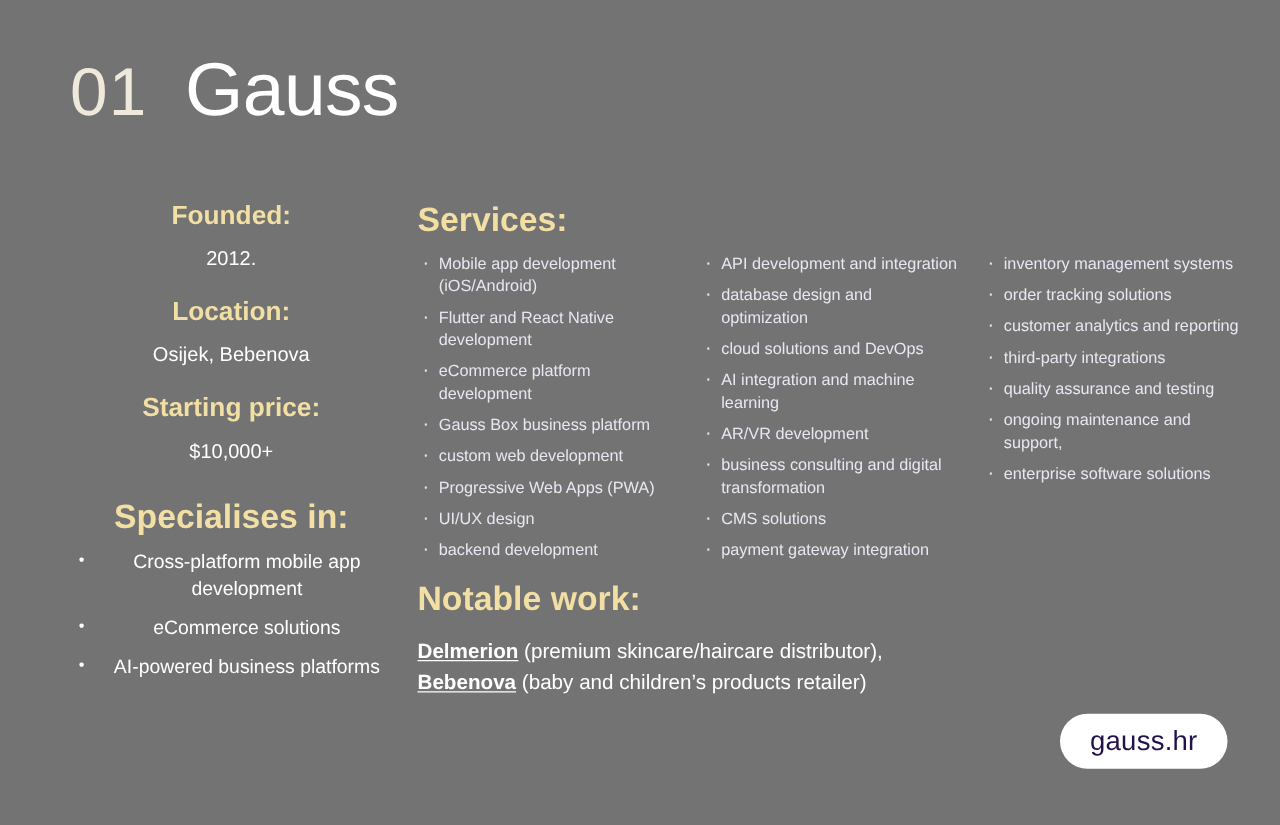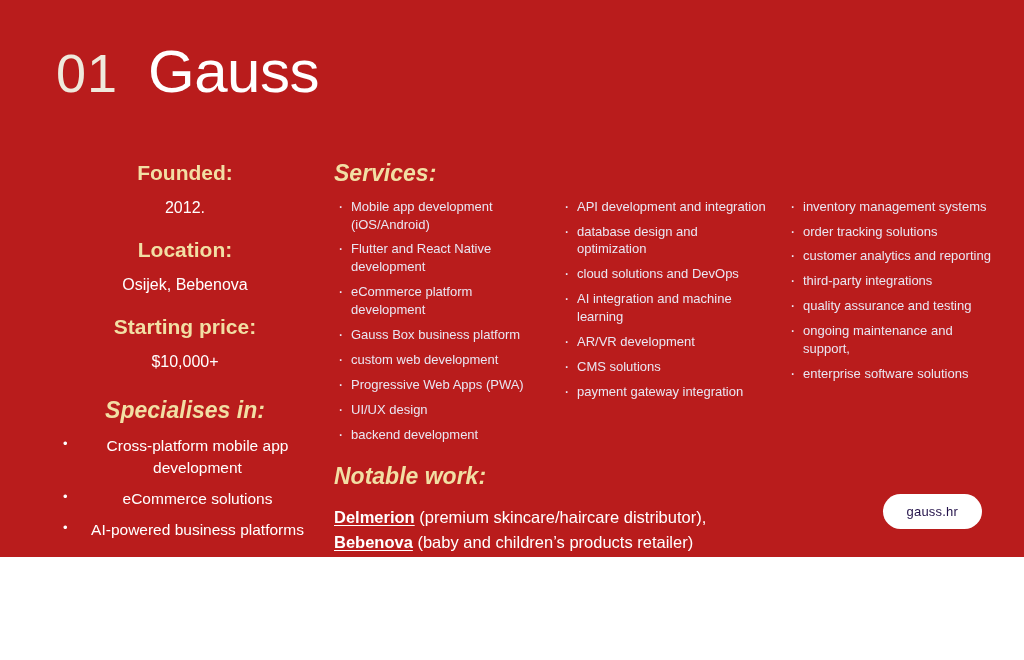--- a/index.html
+++ b/index.html
@@ -8,22 +8,22 @@
   }
   body {
     width: 1024px;
     height: 660px;
     background: #ffffff;
     font-family: "Liberation Sans", sans-serif;
   }
   .slide {
     position: relative;
     width: 1024px;
-    height: 557px;
-    background: #b91c1c;
+    height: 660px;
+    background: #737373;
     overflow: hidden;
     box-sizing: border-box;
   }
   
   .header {
     position: absolute;
     left: 56px;
     top: 42px;
     display: flex;
     align-items: baseline;
@@ -61,26 +61,25 @@
     margin: 0 0 3px 0;
     line-height: 1.2;
   }
   .field-value {
     font-size: 16px;
     color: #ffffff;
     line-height: 1.3;
     margin: 13px;
   }
   .section-heading {
-    font-size: 23px;
+    font-size: 27px;
     font-weight: 700;
     color: #f2dfa4;
     margin: 0 0 10px 0;
     line-height: 1.2;
-    font-style: italic;
   }
   ul.bullets {
     list-style: none;
     margin: 0;
     padding: 0;
   }
   ul.bullets li {
     position: relative;
     padding-left: 25px;
     color: #ffffff;
@@ -147,26 +146,26 @@
   .notable-link {
     color: #ffffff;
     font-weight: 700;
     text-decoration: underline;
     text-underline-offset: 2px;
   }
   
   .badge {
     position: absolute;
     right: 42px;
-    bottom: 28px;
+    bottom: 45px;
     background: #ffffff;
     color: #23124a;
     border-radius: 22px;
     padding: 11px 24px;
-    font-size: 13px;
+    font-size: 22px;
     line-height: 1;
     letter-spacing: 0.2px;
     text-align: right;
   }
 </style>
 </head>
 <body>
 
 <div class="slide">
 
@@ -220,20 +219,21 @@
         </ul>
       </div>
 
       <div class="services-col">
         <ul class="small-bullets">
           <li>API development and integration</li>
           <li>database design and optimization</li>
           <li>cloud solutions and DevOps</li>
           <li>AI integration and machine learning</li>
           <li>AR/VR development</li>
+          <li>business consulting and digital transformation</li>
           <li>CMS solutions</li>
           <li>payment gateway integration</li>
         </ul>
       </div>
 
       <div class="services-col">
         <ul class="small-bullets">
           <li>inventory management systems</li>
           <li>order tracking solutions</li>
           <li>customer analytics and reporting</li>

